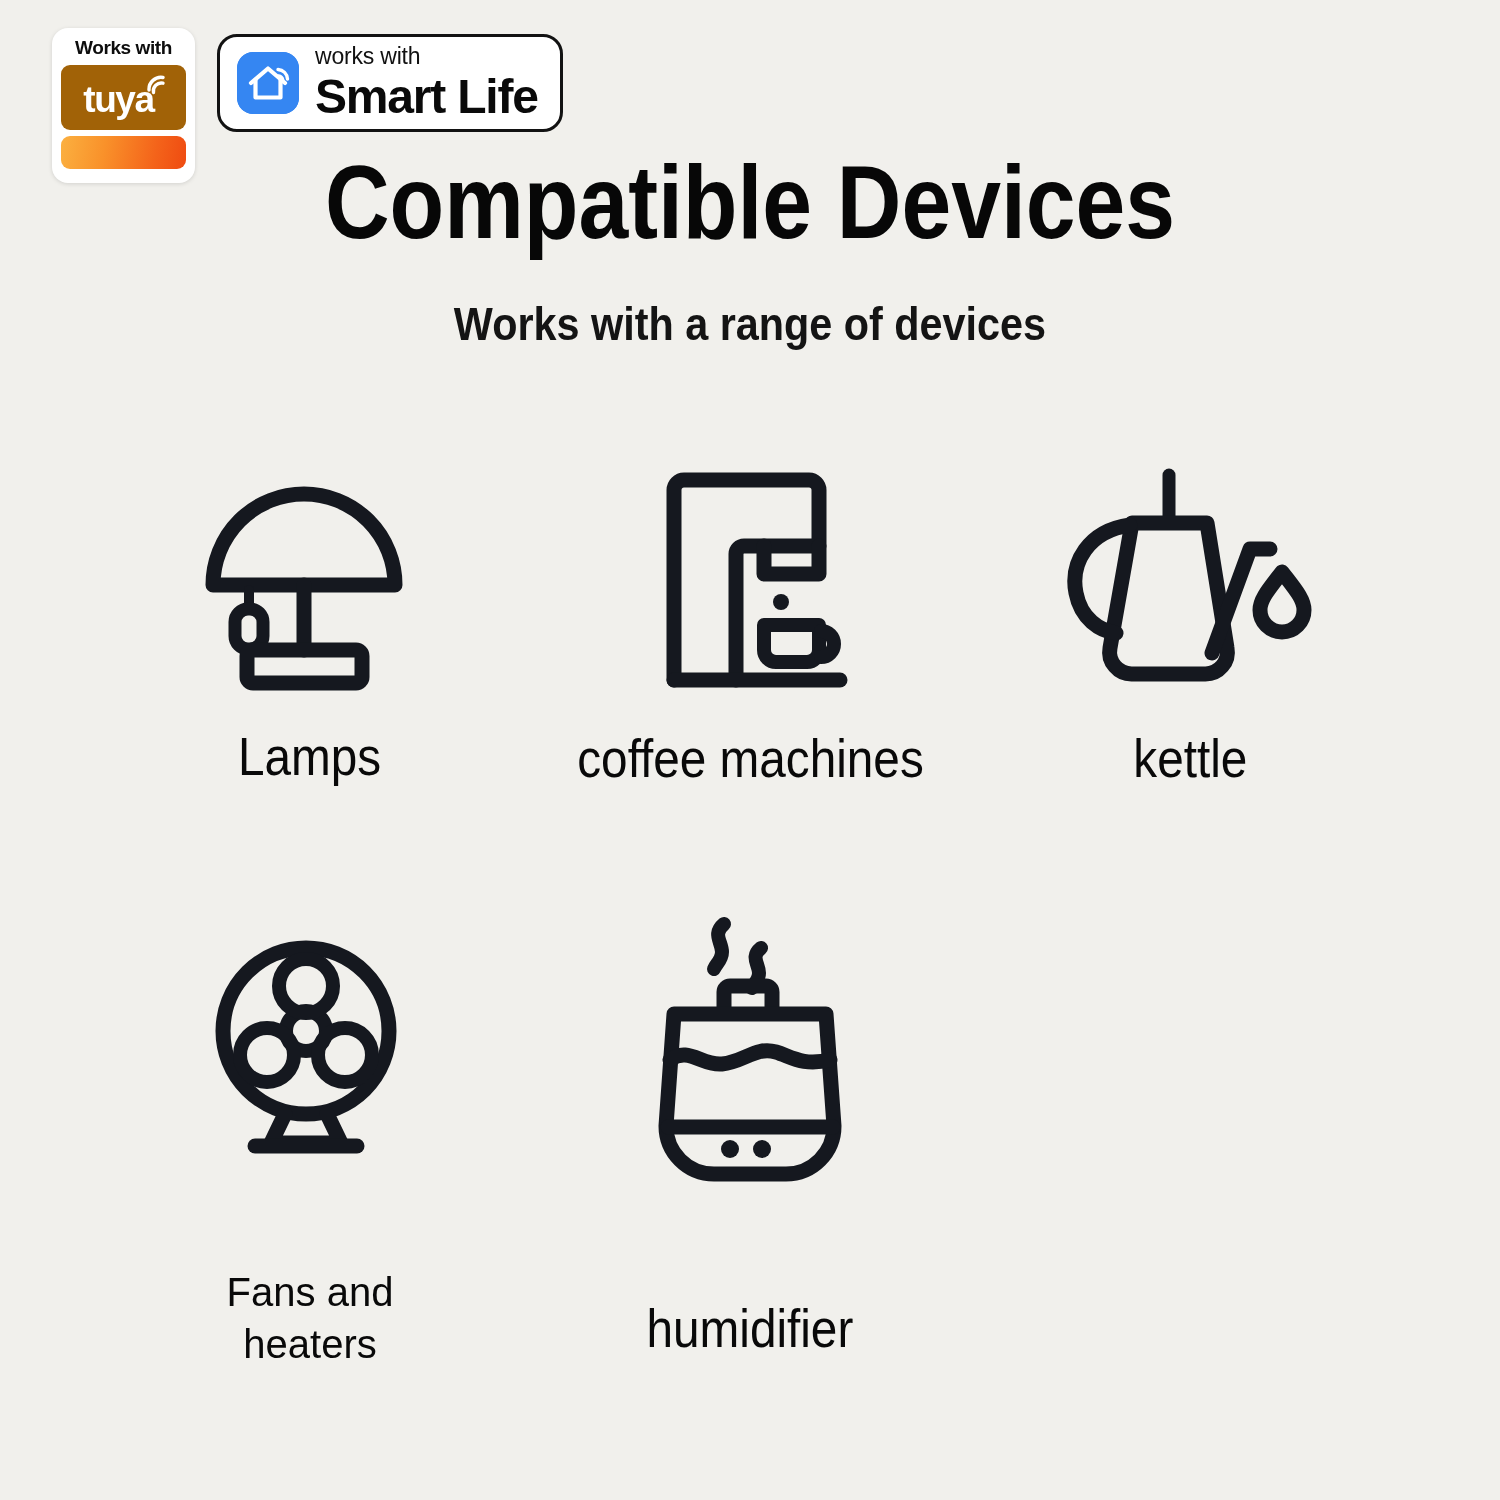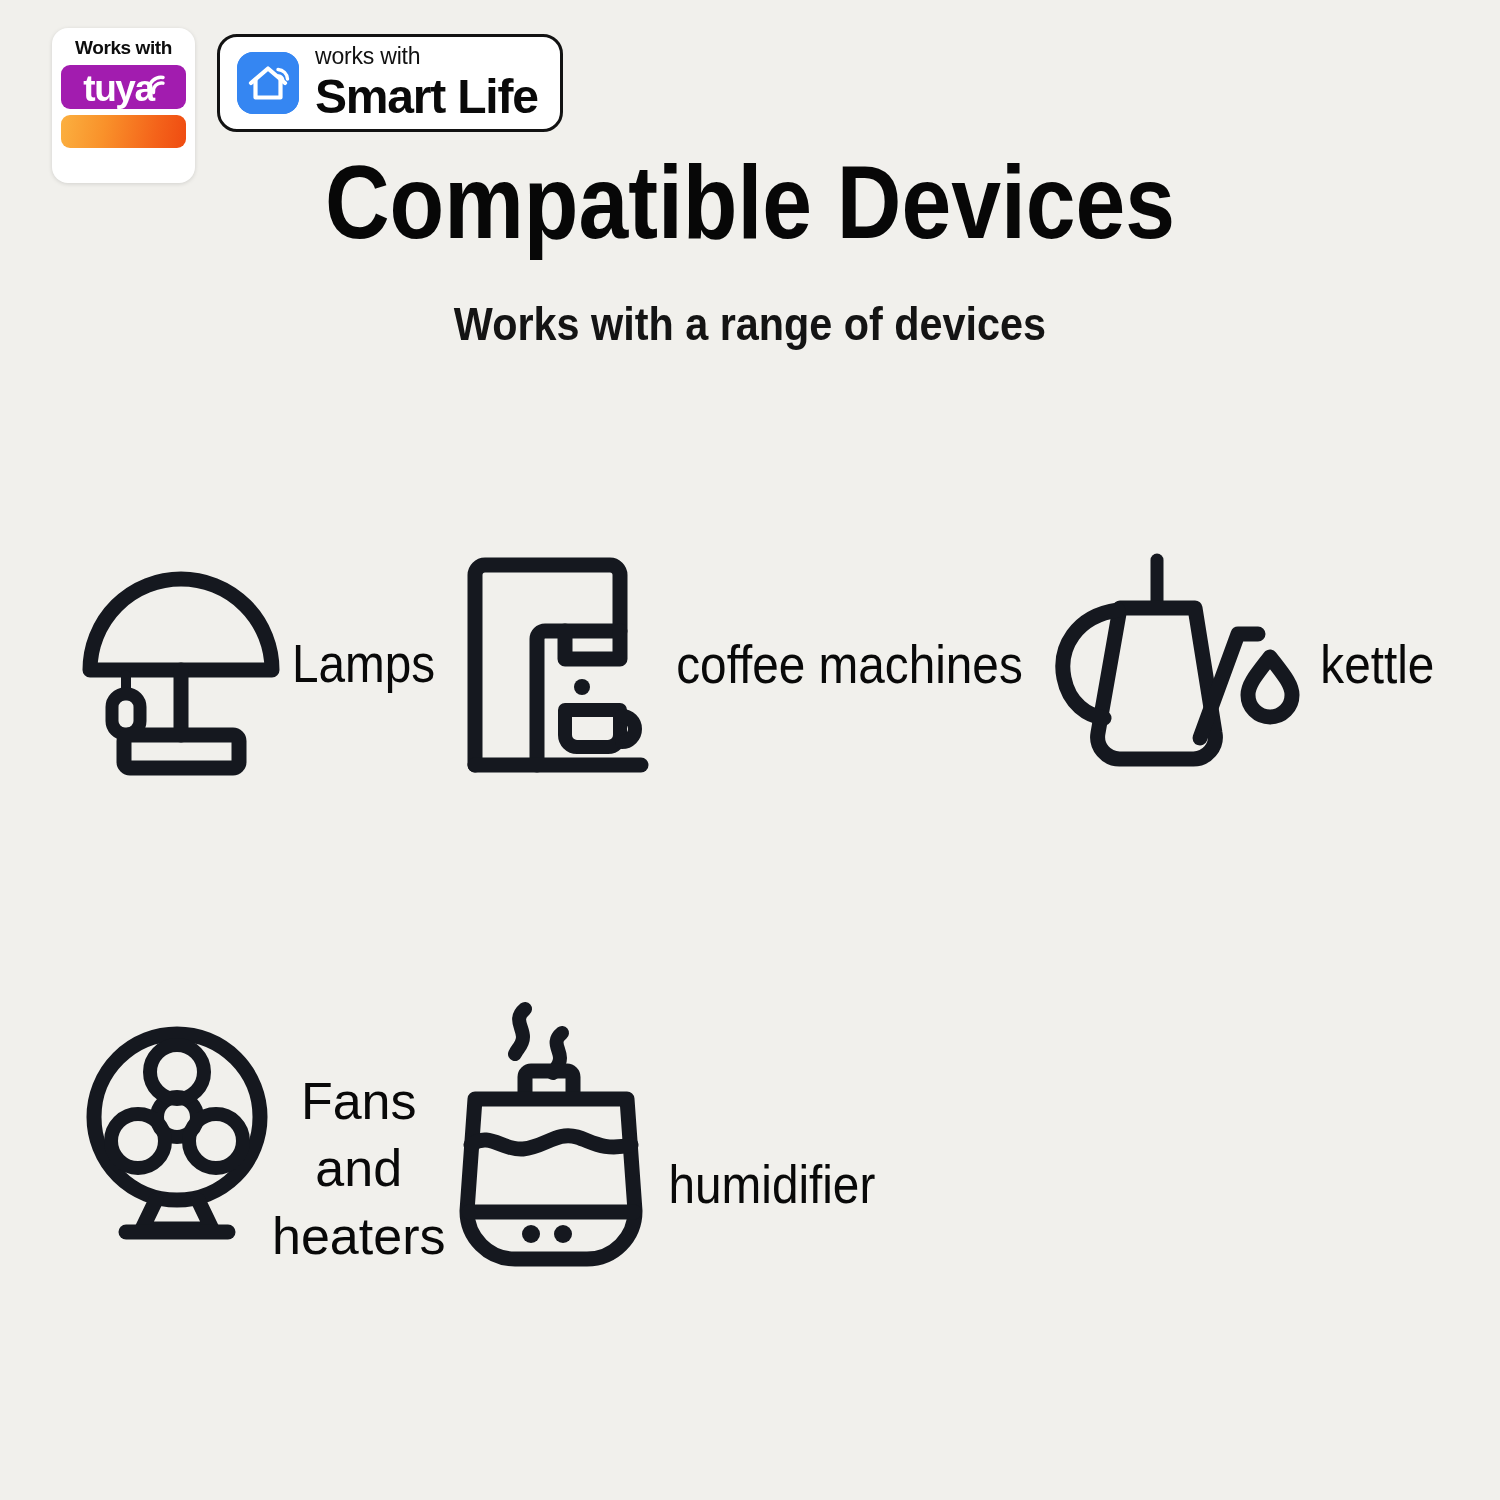--- a/index.html
+++ b/index.html
@@ -43,22 +43,22 @@
     font-size: 19px;
     font-weight: bold;
     color: #0d0d0d;
     letter-spacing: -0.4px;
     line-height: 1.25;
     white-space: nowrap;
   }
   .tuya-chip {
     margin-top: 5px;
     width: 125px;
-    height: 44px;
-    background: #a21caf;
+    height: 65px;
+    background: #a16207;
     border-radius: 9px;
     position: relative;
     display: flex;
     align-items: center;
     justify-content: center;
   }
   .tuya-word {
     color: #ffffff;
     font-size: 37px;
     font-weight: bold;
@@ -159,21 +159,21 @@
     position: absolute;
     top: 430px;
     left: 90px;
     width: 1320px;
     display: grid;
     grid-template-columns: repeat(3, 1fr);
     grid-template-rows: 470px 470px;
   }
   .cell {
     display: flex;
-    flex-direction: row;
+    flex-direction: column;
     align-items: center;
   }
   .icon-box {
     height: 300px;
     display: flex;
     align-items: center;
     justify-content: center;
   }
   .icon-box svg {
     display: block;
@@ -183,21 +183,21 @@
     color: #090909;
     font-family: "Liberation Sans Narrow", "Liberation Sans", sans-serif;
     transform: scaleX(0.9);
     line-height: 1.08;
     text-align: center;
     white-space: nowrap;
   }
   .dev-label.wide {
     font-family: "Liberation Sans", sans-serif;
     transform: none;
-    font-size: 52px;
+    font-size: 40px;
     white-space: normal;
     max-width: 300px;
     line-height: 1.3;
   }
   
   .cell-lamps .icon-box   { margin-left: -12px; }
   .cell-lamps .dev-label  { margin-top: -2px; }
   .cell-kettle .icon-box  { margin-left: 10px; }
   .cell-fans .dev-label   { margin-top: 68px; }
   .cell-humid .dev-label  { margin-top: 100px; }

